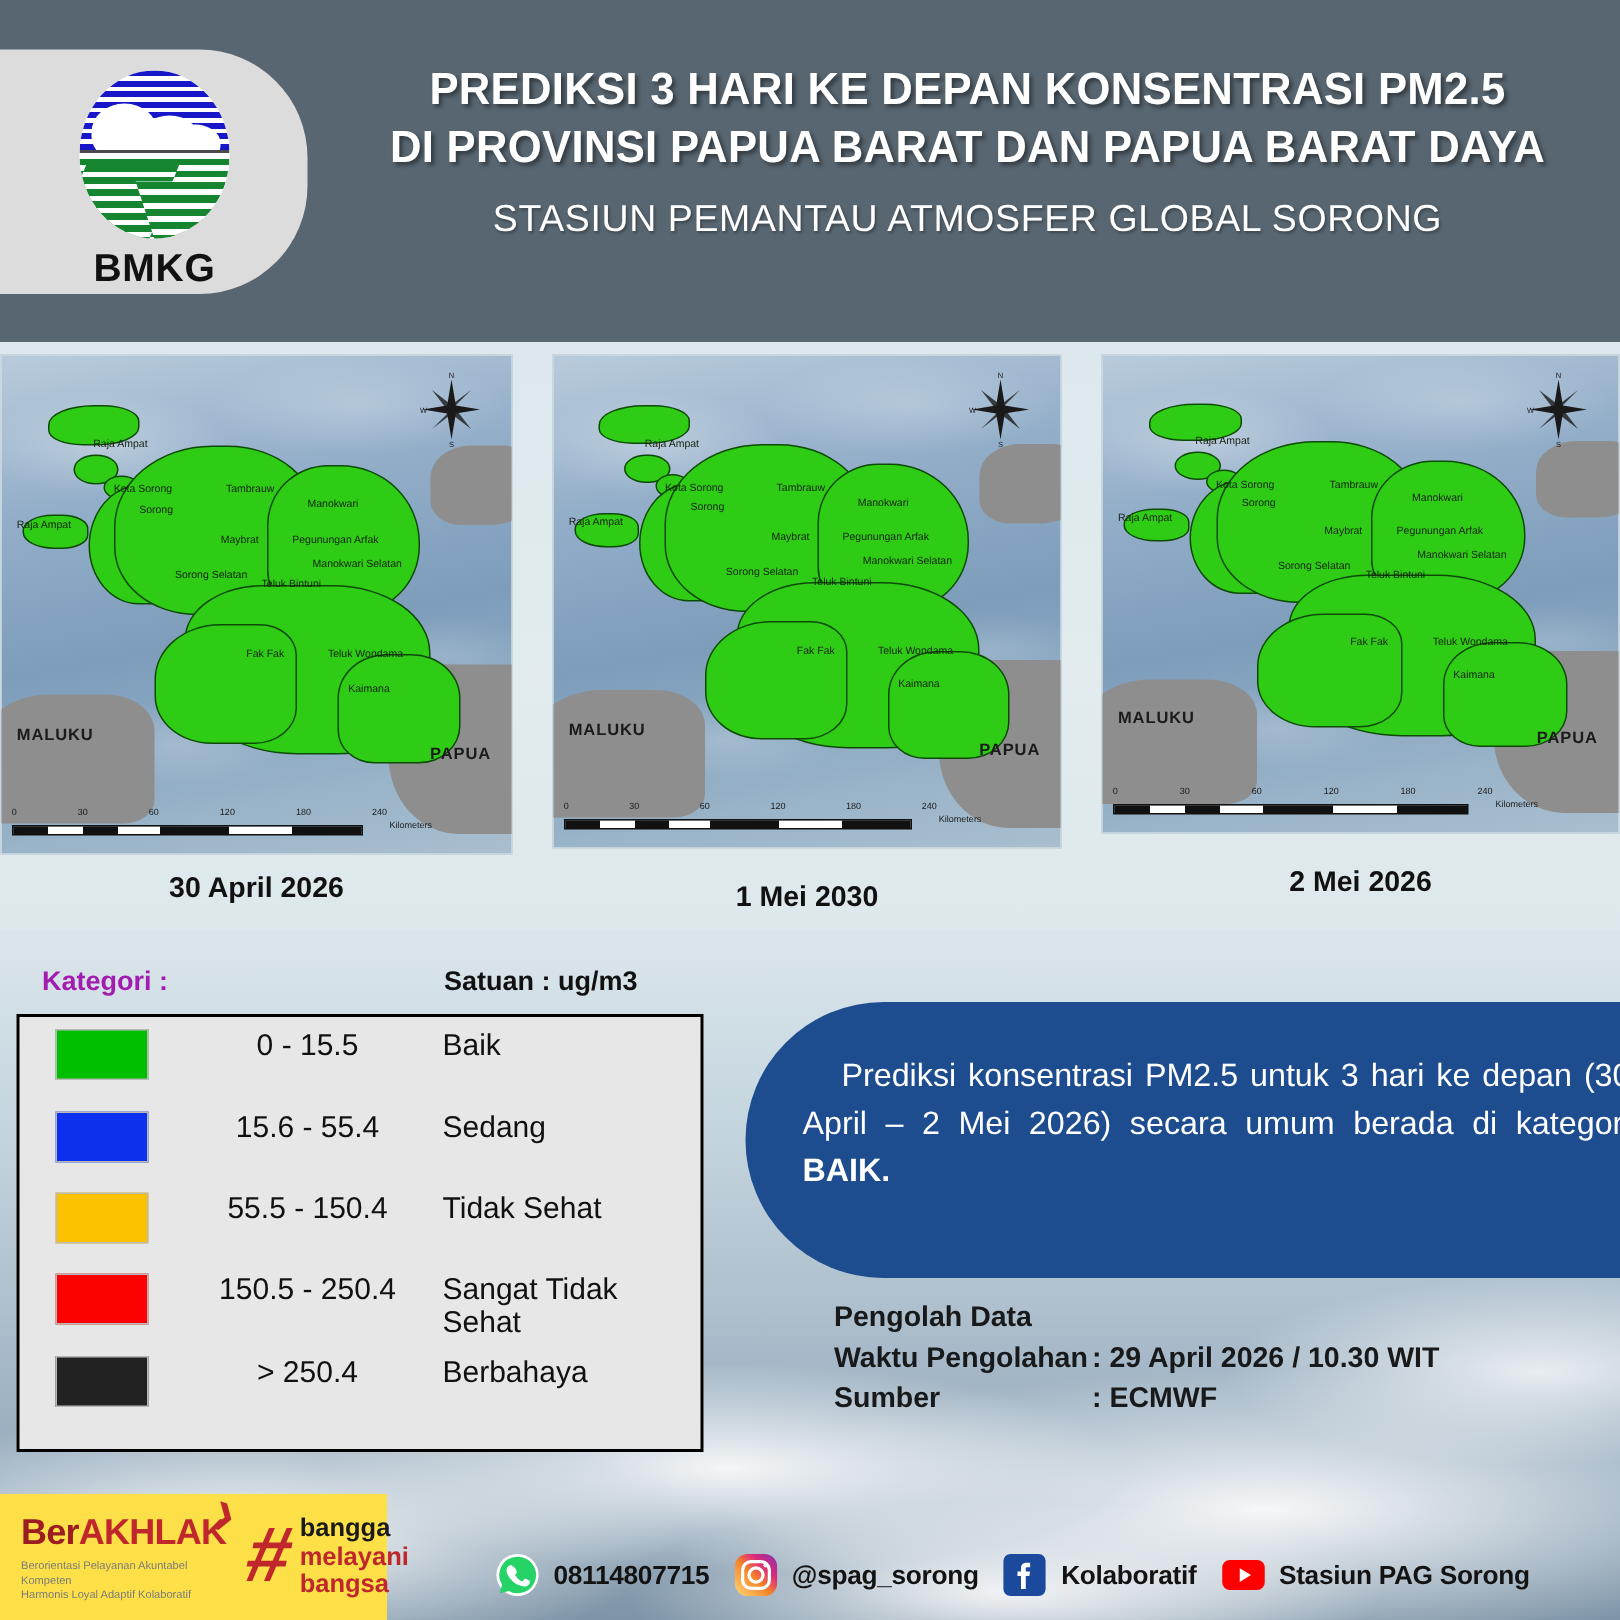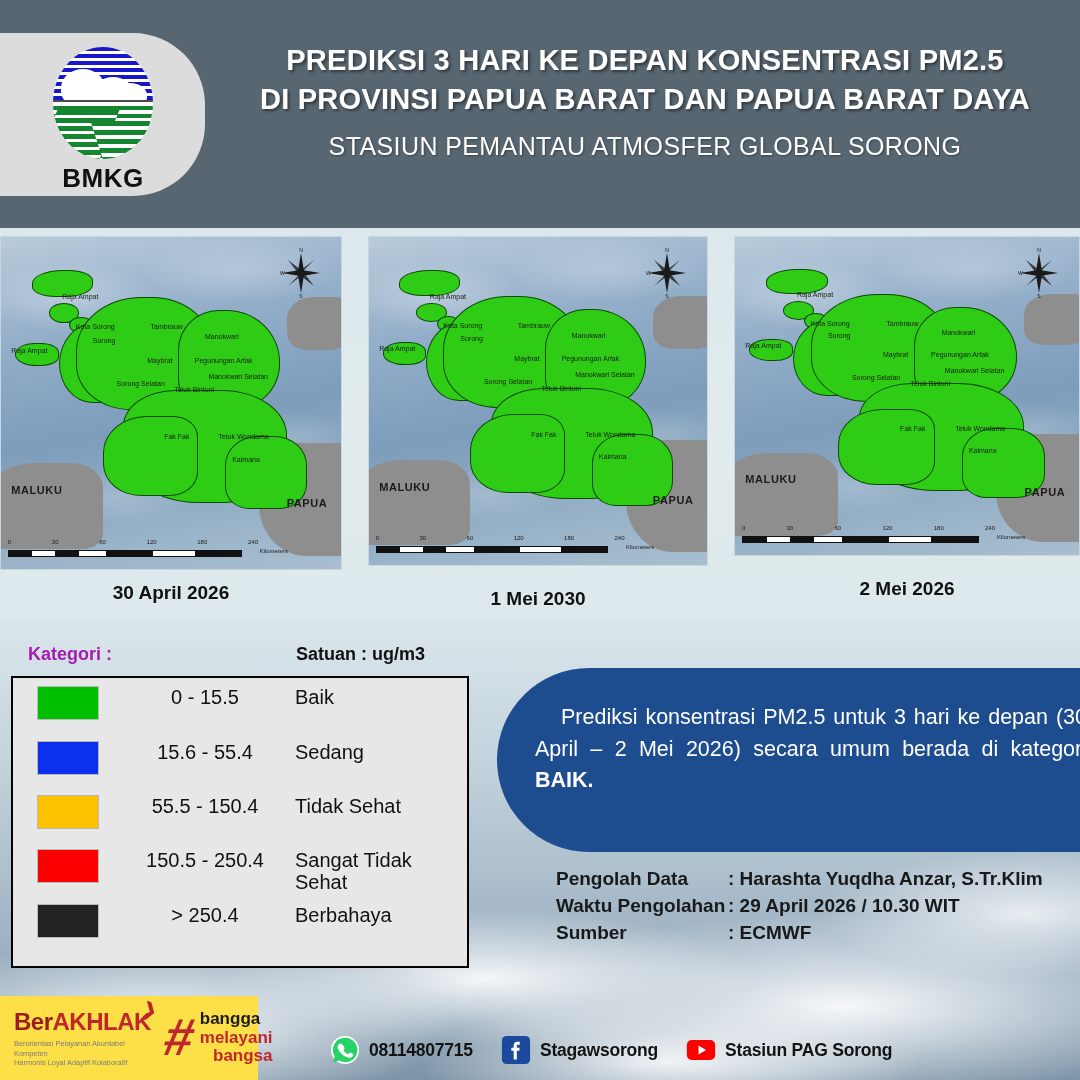--- a/index.html
+++ b/index.html
@@ -239,25 +239,25 @@
   }
   #berakhlak .tag{ font-size:7.4px; color:#7b7b7b; line-height:1.32; margin-top:3px; }
   #bangga{ display:flex; align-items:center; margin-left:14px; }
   #bangga .hash{
     font-size:52px; font-weight:bold; color:#c0272d; transform:skewX(-12deg);
     line-height:.8; margin-right:6px;
   }
   #bangga .words div{ font-size:17px; line-height:1.08; font-weight:bold; }
   #bangga .w1{ color:#1a1a1a; }
   #bangga .w2{ color:#c0272d; }
-  #bangga .w3{ color:#c0272d;text-align:right; }
+  #bangga .w3{ color:#c0272d; }
 
   #socials{
     position:absolute; left:330px; top:1028px; height:44px; z-index:6;
-    display:flex; align-items:center; gap:28px;
+    display:flex; align-items:center; gap:16px;
   }
   .social-item{ display:flex; align-items:center; gap:9px; }
   .social-label{ font-weight:bold; font-size:17.5px; color:#131313; letter-spacing:-.2px; }
   .sicon{ width:30px; height:30px; flex:none; display:block; }
 </style>
 </head>
 <body>
 
 <div id="top-bg"></div>
 <div id="cloud-bg"></div>
@@ -509,21 +509,20 @@
 
 <div id="blue-panel">
   <div id="blue-text">
     <span>Prediksi konsentrasi PM2.5 untuk 3 hari ke depan (30 April – 2 Mei 2026) secara umum berada di kategori </span><b>BAIK.</b>
   </div>
 </div>
 
 <div id="meta">
   <div class="meta-row">
     <div class="meta-label">Pengolah Data</div>
-    <div class="meta-value">: Harashta Yuqdha Anzar, S.Tr.Klim</div>
   </div>
   <div class="meta-row">
     <div class="meta-label">Waktu Pengolahan</div>
     <div class="meta-value">: 29 April 2026 / 10.30 WIT</div>
   </div>
   <div class="meta-row">
     <div class="meta-label">Sumber</div>
     <div class="meta-value">: ECMWF</div>
   </div>
 </div>
@@ -553,24 +552,41 @@
   <div class="social-item">
     <svg class="sicon" viewBox="0 0 32 32">
       <circle cx="16" cy="16" r="15" fill="#fff"></circle>
       <path d="M16 3a13 13 0 0 0-11 19.8L3.4 29l6.4-1.7A13 13 0 1 0 16 3z" fill="#25D366"></path>
       <path d="M12 9.5c-.4-.9-.8-.9-1.2-.9h-1c-.4 0-1 .2-1.5.8s-1.8 1.8-1.8 4.3 1.9 5 2.2 5.3c.2.4 3.6 5.7 8.9 7.7 4.4 1.7 5.3 1.4 6.3 1.3 1-.1 3.1-1.3 3.5-2.5s.4-2.3.3-2.5-.4-.3-.8-.5-2.6-1.3-3-1.5-.7-.2-1 .2-1.2 1.5-1.5 1.8-.5.4-.9.1a12 12 0 0 1-3.6-2.2 13.4 13.4 0 0 1-2.4-3.1c-.3-.4 0-.7.2-.9l.7-.8c.2-.3.3-.5.4-.8s0-.6 0-.8-1-2.4-1.4-3.3z" fill="#fff" transform="scale(.78) translate(4 3)"></path>
     </svg>
     <span class="social-label">08114807715</span>
   </div>
   <div class="social-item">
     <svg class="sicon" viewBox="0 0 32 32">
+      <defs>
+        <linearGradient id="ig" x1="0" y1="1" x2="1" y2="0">
+          <stop offset="0%" stop-color="#FEDA77"></stop>
+            <stop offset="45%" stop-color="#F58529"></stop>
+          <stop offset="70%" stop-color="#DD2A7B"></stop>
+            <stop offset="100%" stop-color="#8134AF"></stop>
+        </linearGradient>
+      </defs>
+      <rect x="1" y="1" width="30" height="30" rx="9" fill="url(#ig)"></rect>
+      <rect x="6.5" y="6.5" width="19" height="19" rx="6" fill="none" stroke="#fff" stroke-width="2.3"></rect>
+      <circle cx="16" cy="16" r="5" fill="none" stroke="#fff" stroke-width="2.3"></circle>
+      <circle cx="23" cy="9" r="1.7" fill="#fff"></circle>
+    </svg>
+    <span class="social-label">@spag_sorong</span>
+  </div>
+  <div class="social-item">
+    <svg class="sicon" viewBox="0 0 32 32">
       <rect x="1" y="1" width="30" height="30" rx="5" fill="#1B4A9C"></rect>
       <path d="M20 10.5h-2.2c-.6 0-.9.4-.9 1v2h3l-.4 3.2h-2.6V26h-3.4v-9.3H11v-3.2h2.5v-2.3c0-2.4 1.4-3.9 3.9-3.9H20z" fill="#fff"></path>
     </svg>
-    <span class="social-label">Stagawsorong</span>
+    <span class="social-label">Kolaboratif</span>
   </div>
   <div class="social-item">
     <svg class="sicon" viewBox="0 0 36 28">
       <rect x="1" y="2" width="34" height="24" rx="6" fill="#FF0000"></rect>
       <polygon points="15,8.5 24,14 15,19.5" fill="#fff"></polygon>
     </svg>
     <span class="social-label">Stasiun PAG Sorong</span>
   </div>
 </div>
 

